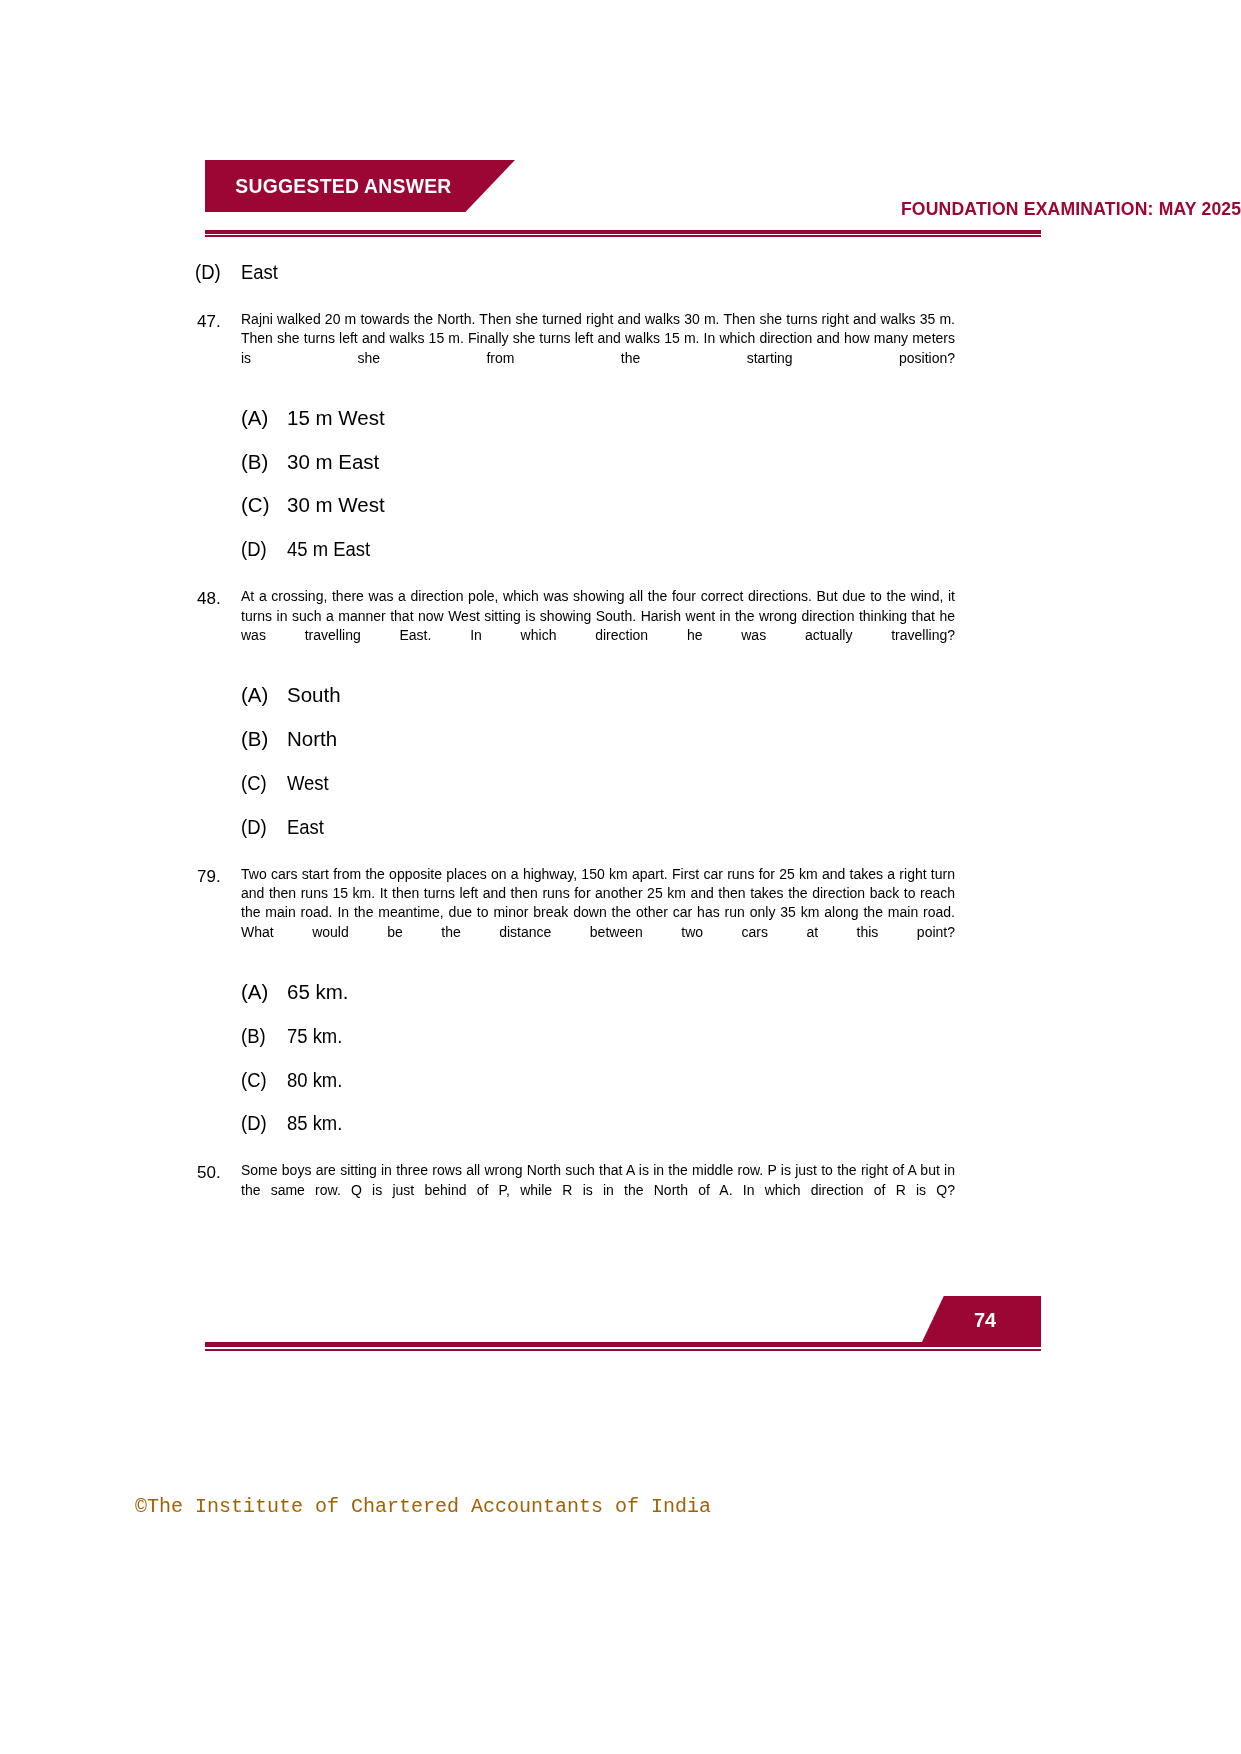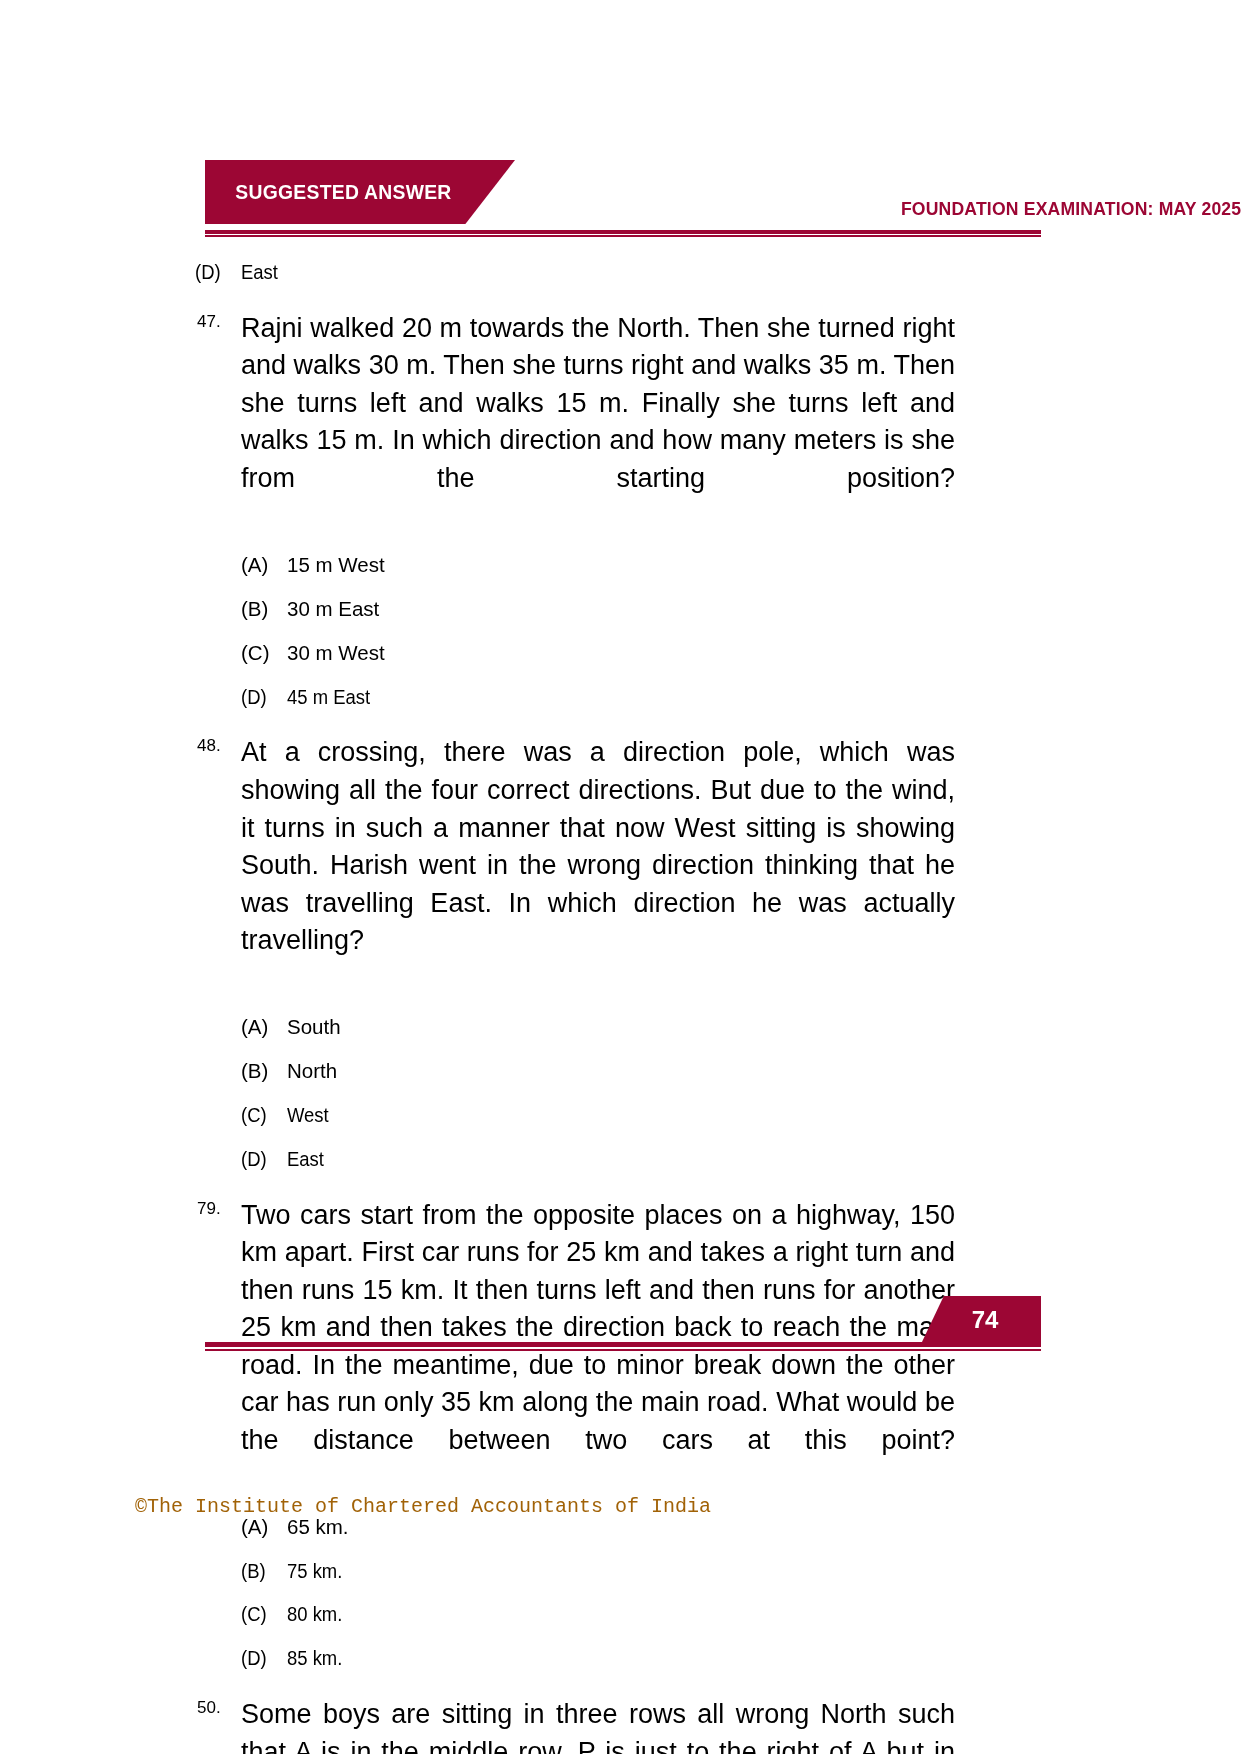--- a/index.html
+++ b/index.html
@@ -29,21 +29,21 @@
     left: 0;
     right: 0;
     top: 160px;
     height: 80px;
   }
   .header-tab {
     position: absolute;
     left: 205px;
     top: 0px;
     width: 310px;
-    height: 64px;
+    height: 52px;
     background: #9c0634;
     clip-path: polygon(0 0, 100% 0, 84% 100%, 0 100%);
     display: flex;
     align-items: center;
   }
   .header-tab-label {
     color: #ffffff;
     font-size: 21px;
     font-weight: bold;
     letter-spacing: 0.3px;
@@ -135,21 +135,21 @@
     width: 46px;
     flex: 0 0 46px;
     font-size: 17px;
     line-height: 1.39;
     text-align: left;
     padding-left: 2px;
     box-sizing: border-box;
   }
   .q-text {
     flex: 1 1 auto;
-    font-size: 27px;
+    font-size: 14px;
     line-height: 1.39;
     text-align: justify;
     text-justify: inter-word;
     hyphens: none;
   }
   .q-text.last-full::after {
     content: "";
     display: inline-block;
     width: 100%;
   }
@@ -177,21 +177,21 @@
     width: 120px;
     height: 48px;
     background: #9c0634;
     clip-path: polygon(19% 0, 100% 0, 100% 100%, 0 100%);
     display: flex;
     align-items: center;
     justify-content: center;
   }
   .footer-page {
     color: #ffffff;
-    font-size: 24px;
+    font-size: 20px;
     font-weight: bold;
     padding-left: 8px;
   }
   .footer-rule-wrap {
     position: absolute;
     left: 205px;
     right: 200px;
     top: 46px;
     height: 9px;
   }

